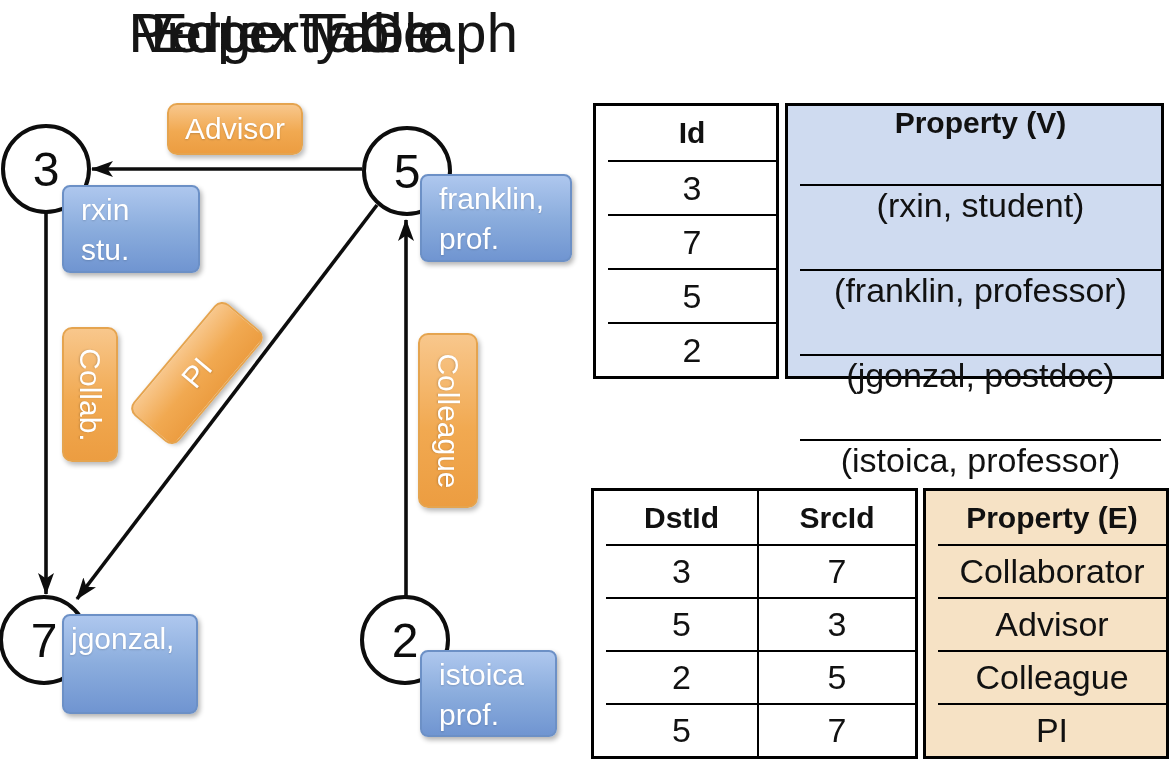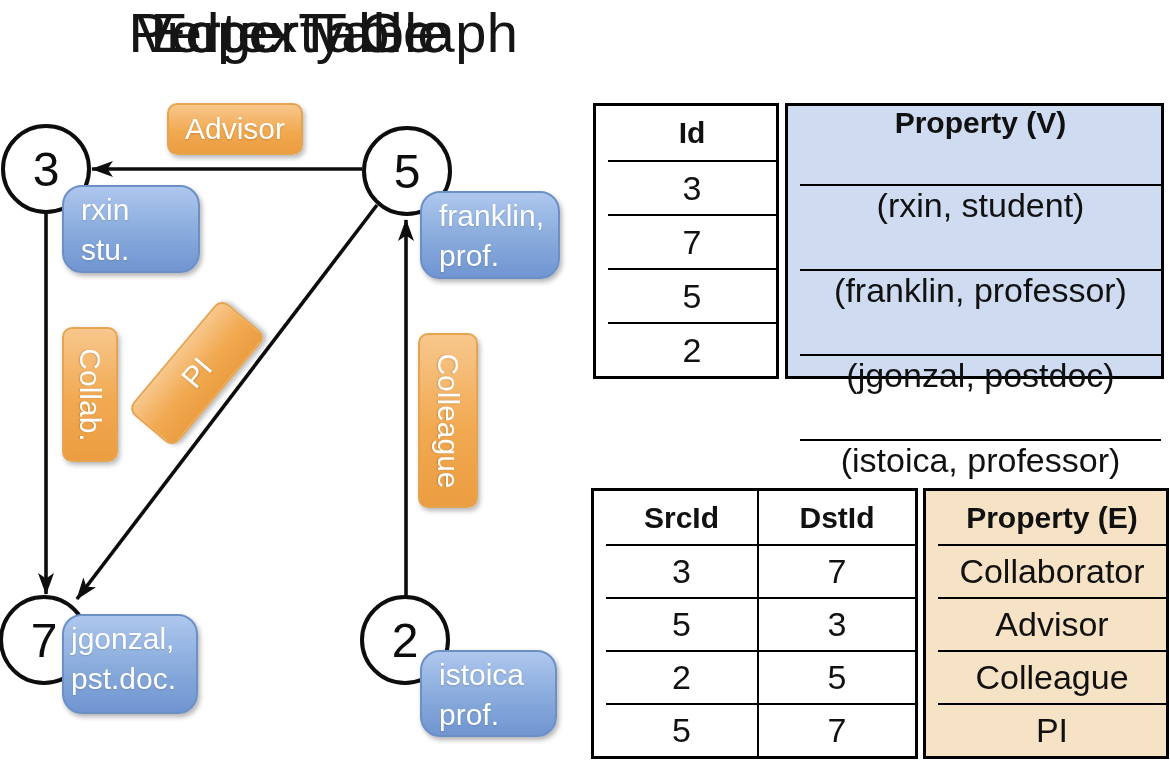--- a/index.html
+++ b/index.html
@@ -38,27 +38,27 @@
   }
   #advisor   { left:167px; top:103px; width:136px; height:52px; }
   #collab    { left:62px;  top:327px; width:56px;  height:135px; }
   #colleague { left:418px; top:333px; width:60px;  height:175px; }
   #pi        { left:124px; top:343px; width:146px; height:60px; transform:rotate(-50deg); }
   .vtext { transform:rotate(90deg); white-space:nowrap; }
 
   .vlabel {
     position:absolute; box-sizing:border-box; z-index:4;
     background:linear-gradient(180deg,#aec7ee 0%, #8baddd 50%, #7095d1 100%);
-    border:2px solid #6c90c6; border-radius:20px;
+    border:2px solid #6c90c6; border-radius:8px;
     color:#fff; font-size:30px; line-height:40px; padding:3px 0 0 17px;
     box-shadow:2px 3px 5px rgba(0,0,0,0.30);
     text-shadow:0 1px 2px rgba(0,0,0,0.15);
   }
   #rxin     { left:62px;  top:185px; width:138px; height:88px; }
-  #franklin { left:420px; top:191px; width:140px; height:88px; }
+  #franklin { left:420px; top:174px; width:152px; height:88px; }
   #jgonzal  { left:62px;  top:614px; width:136px; height:100px;padding-left:7px; }
   #istoica  { left:420px; top:650px; width:137px; height:87px; }
 
   
   .tbl {
     position:absolute; box-sizing:border-box; border:3px solid #000;
     display:grid; grid-template-rows:repeat(5,1fr); background:#fff;padding-left:12px;
   }
   .cell {
     display:flex; align-items:center; justify-content:center;
@@ -128,21 +128,20 @@
   <div class="vlabel" id="rxin">
     <div>rxin</div>
     <div>stu.</div>
   </div>
   <div class="vlabel" id="franklin">
     <div>franklin,</div>
     <div>prof.</div>
   </div>
   <div class="vlabel" id="jgonzal">
     <div>jgonzal,</div>
-    <div>pst.doc.</div>
   </div>
   <div class="vlabel" id="istoica">
     <div>istoica</div>
     <div>prof.</div>
   </div>
 
   <div class="tbl" id="vtx-id">
     <div class="cell hdr">Id</div>
     <div class="cell">3</div>
     <div class="cell">7</div>
@@ -152,22 +151,22 @@
 
   <div class="tbl" id="vtx-prop">
     <div class="cell hdr">Property (V)</div>
     <div class="cell">(rxin, student)</div>
     <div class="cell">(franklin, professor)</div>
     <div class="cell">(jgonzal, postdoc)</div>
     <div class="cell">(istoica, professor)</div>
   </div>
 
   <div class="tbl" id="edge-ids">
+    <div class="cell hdr">DstId</div>
     <div class="cell hdr">SrcId</div>
-    <div class="cell hdr">DstId</div>
     <div class="cell">3</div>
     <div class="cell">7</div>
     <div class="cell">5</div>
     <div class="cell">3</div>
     <div class="cell">2</div>
     <div class="cell">5</div>
     <div class="cell">5</div>
     <div class="cell">7</div>
   </div>
 

